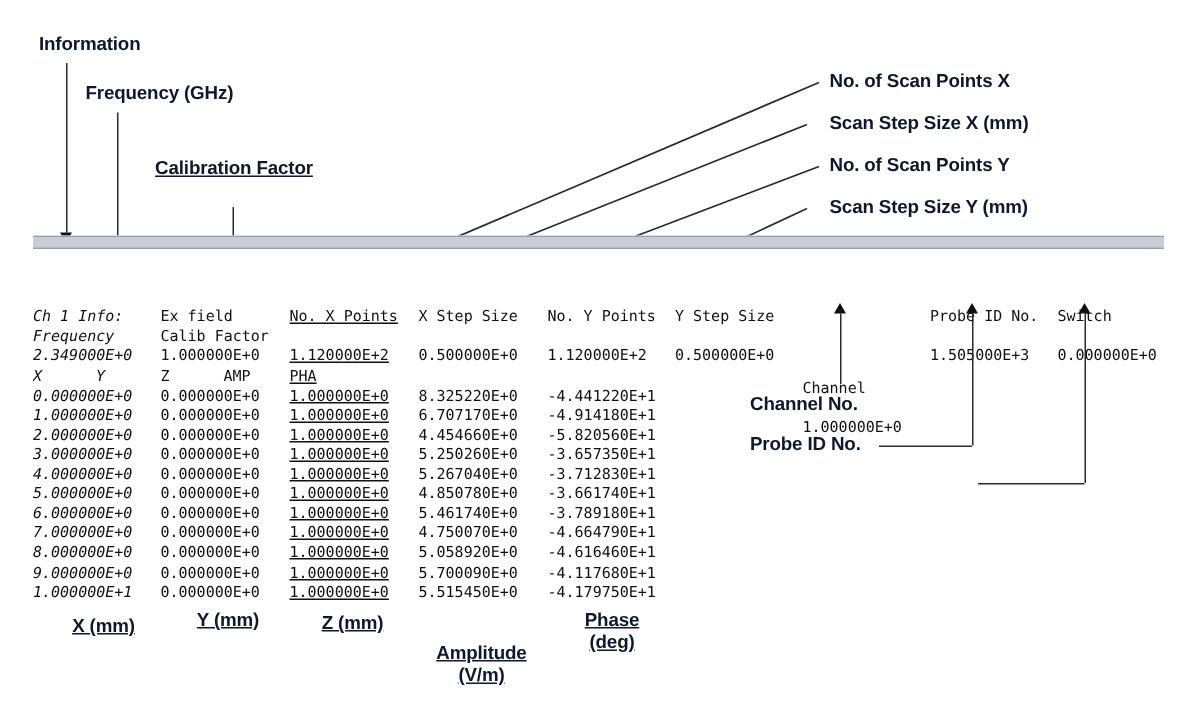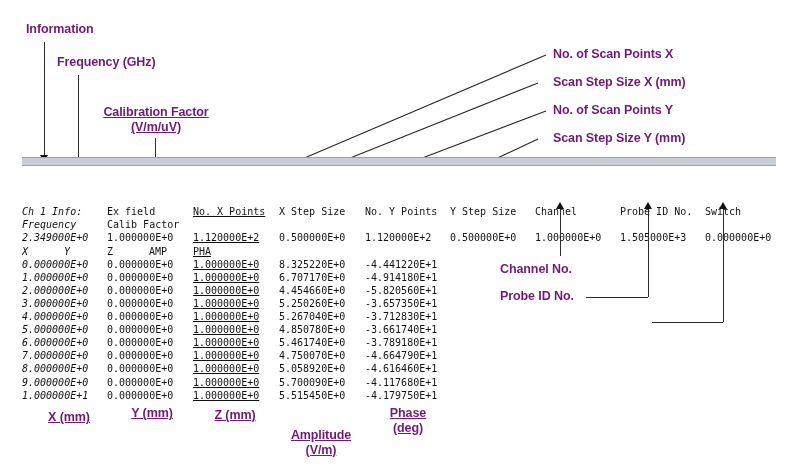--- a/index.html
+++ b/index.html
@@ -15,21 +15,21 @@
     font-family: "Liberation Sans", sans-serif;
     overflow: hidden;
   }
 
   
   .callout {
     position: absolute;
     font-family: "Liberation Sans", sans-serif;
     font-weight: bold;
     font-size: 12.5px;
-    color: #701a75;
+    color: #0f172a;
     white-space: nowrap;
     letter-spacing: -0.1px;
     line-height: 15px;
   }
   .callout.center { text-align: center; text-decoration: underline; }
 
   
   .vline {
     position: absolute;
     width: 1px;
@@ -99,21 +99,21 @@
     display: inline-block;
     vertical-align: top;
   }
   
   .c0 { width: 85px; font-style: italic; }
   .c1 { width: 86px; }
   .c2 { width: 86px; text-decoration: underline; }
   .c3 { width: 86px; }
   .c4 { width: 85px; }
   .c5 { width: 85px; }
-  .c6 { width: 85px; }
+  .c6 { width: 85px; margin-top: 48px; }
   .c7 { width: 85px; }
   .c8 { width: 80px; }
 
   .subA { display:inline-block; width: 42px; }
   .subB { display:inline-block; width: 43px; }
 </style>
 </head>
 <body>
 
 <div id="root">
@@ -135,21 +135,20 @@
   <div class="callout" style="left:26px; top:22px;">Information</div>
   <div class="vline" style="left:44px; top:42px; height:113px;"></div>
   <div class="arrow-down" style="left:39.5px; top:155px;"></div>
 
   <div class="callout" style="left:57px; top:55px;">Frequency (GHz)</div>
   <div class="vline" style="left:78px; top:75px; height:105px;"></div>
   <div class="arrow-down" style="left:73.5px; top:180px;"></div>
 
   <div class="callout center" style="left:96px; top:105px; width:120px;">
     <div>Calibration Factor</div>
-    <div>(V/m/uV)</div>
   </div>
   <div class="vline" style="left:155px; top:138px; height:32px;"></div>
   <div class="arrow-down" style="left:150.5px; top:170px;"></div>
 
   <div class="callout" style="left:553px; top:47px;">No. of Scan Points X</div>
   <div class="callout" style="left:553px; top:75px;">Scan Step Size X (mm)</div>
   <div class="callout" style="left:553px; top:131px;">Scan Step Size Y (mm)</div>
   <div class="callout" style="left:553px; top:103px;">No. of Scan Points Y</div>
 
   <div id="panel">

